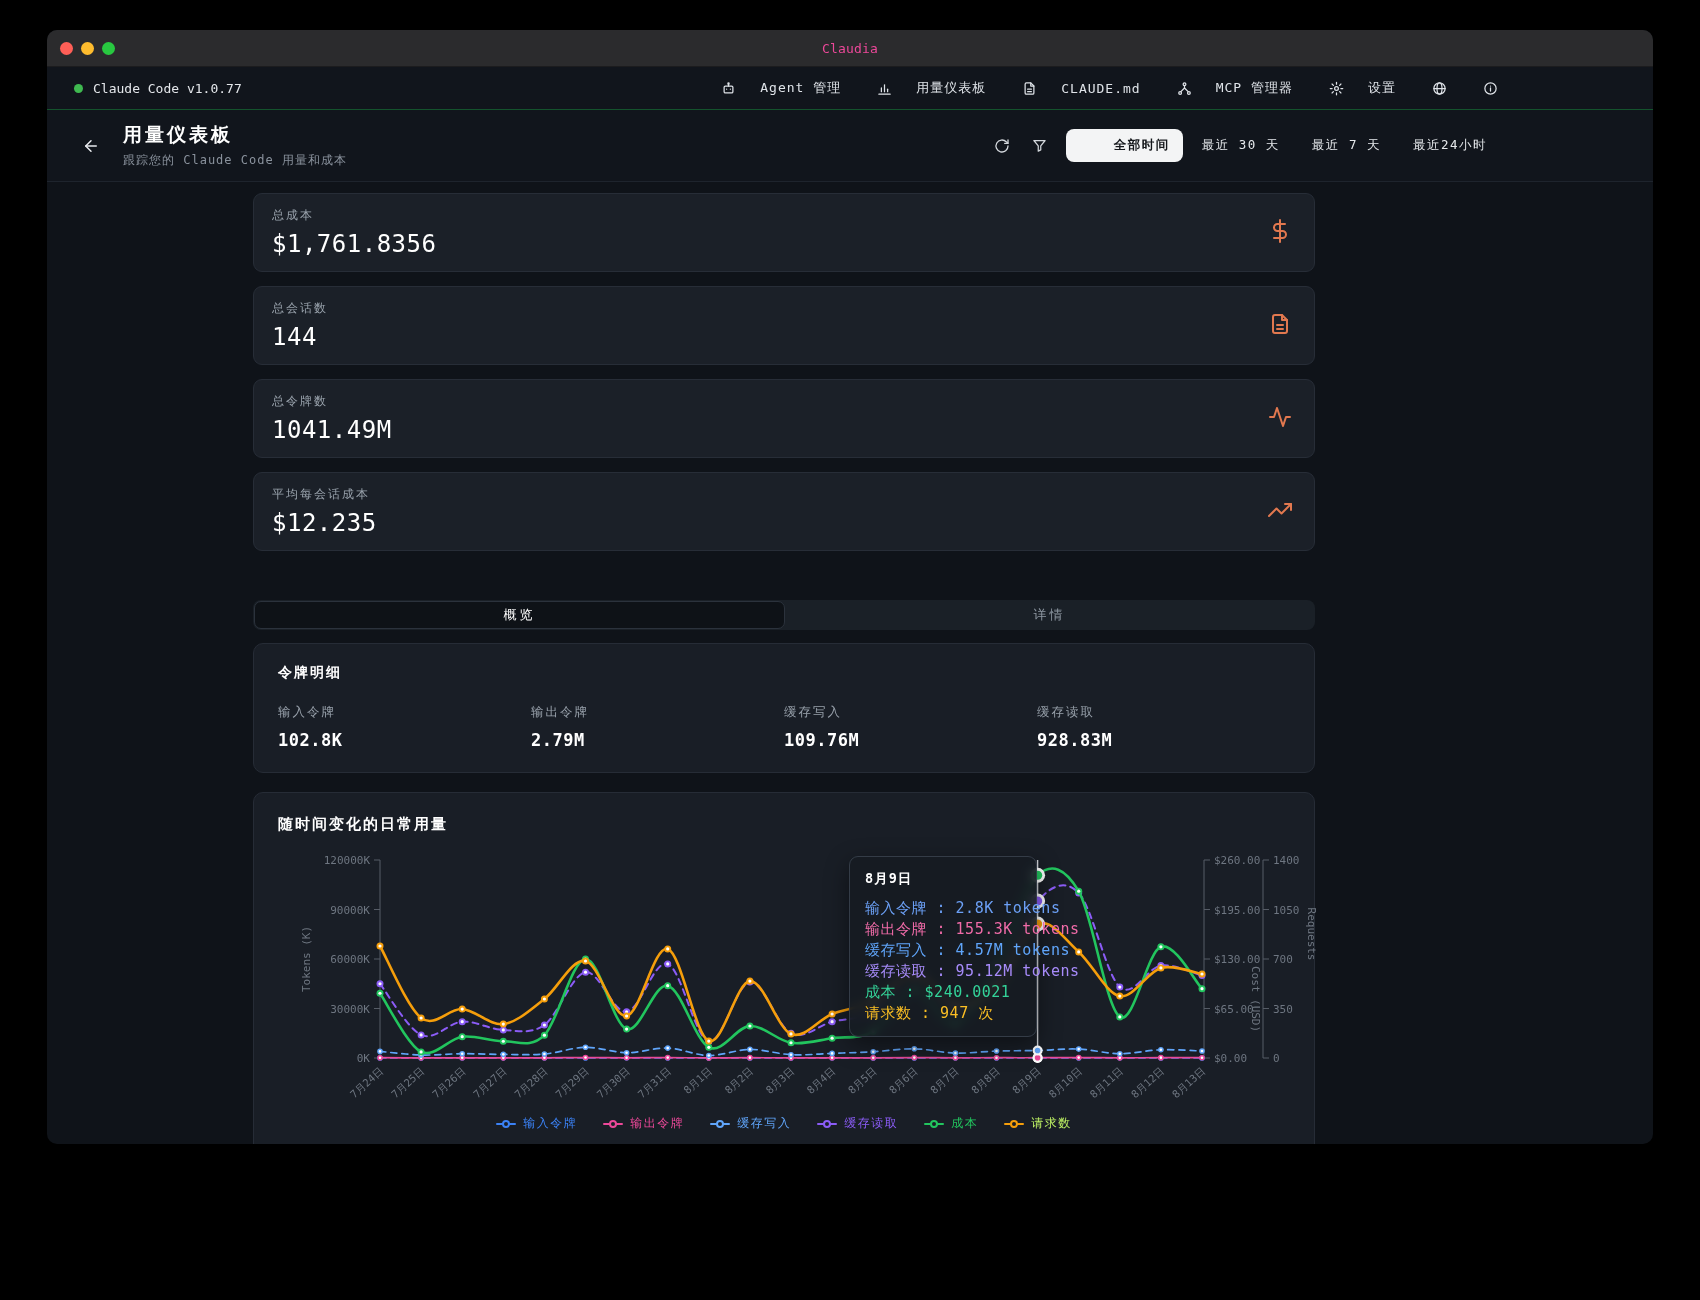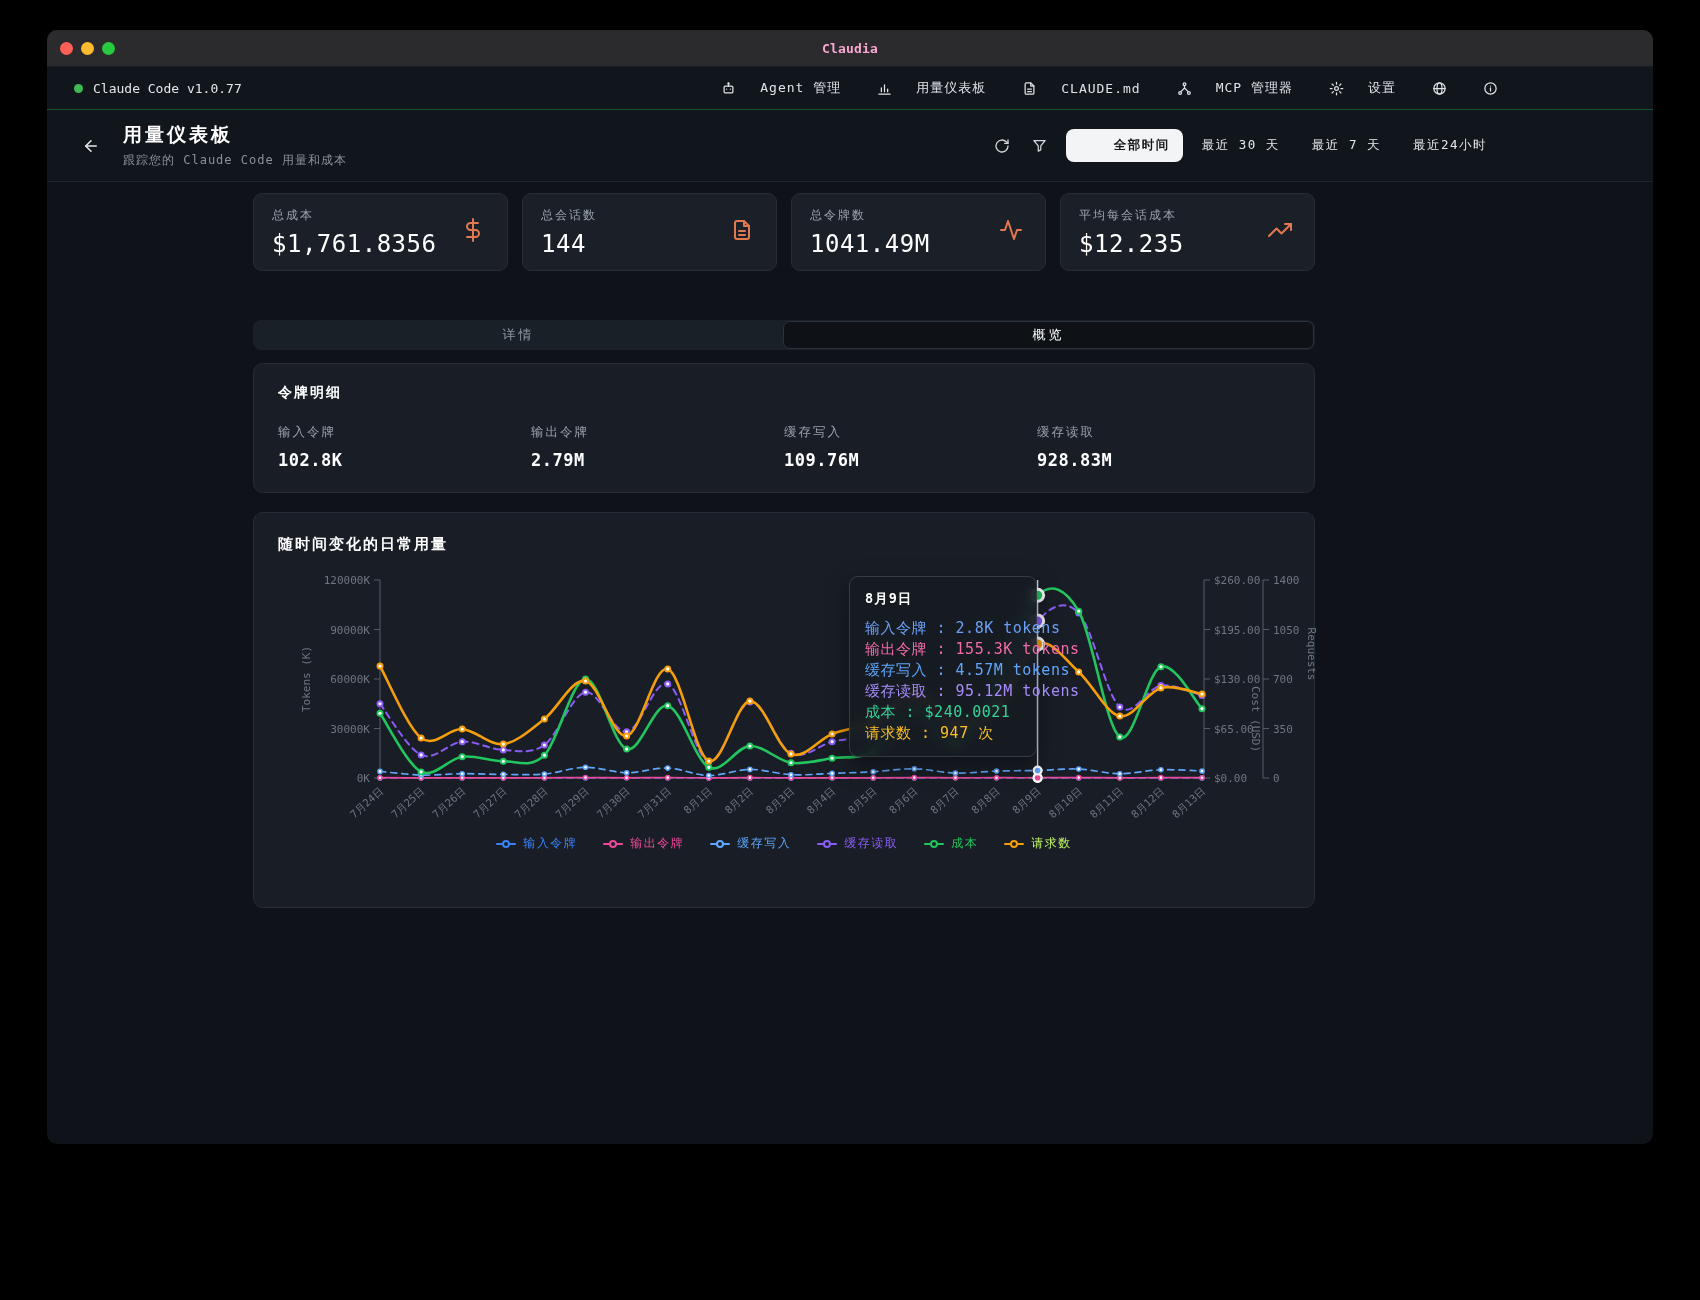--- a/index.html
+++ b/index.html
@@ -1,20 +1,20 @@
 <!DOCTYPE html>
 <html><head>
 <meta charset="utf-8">
 <style>
   * { margin:0; padding:0; box-sizing:border-box; }
   html,body { width:1700px; height:1300px; background:#000; font-family:"DejaVu Sans Mono","Liberation Mono",monospace; }
   .window { position:absolute; left:47px; top:30px; width:1606px; height:1114px; background:#0f1319; border-radius:10px; overflow:hidden; box-shadow:0 20px 60px rgba(0,0,0,.7); }
   
   .titlebar { position:relative; height:37px; background:#2b2b2d; border-bottom:1px solid #1c1c1e; display:flex; align-items:center; justify-content:center; }
-  .titlebar .title { font-size:13px; font-weight:bold; color:#f9a8d4; letter-spacing:.2px; }
+  .titlebar .title { font-size:13px; font-weight:normal; color:#ec4899; letter-spacing:.2px; }
   .lights { position:absolute; left:13px; top:0; height:100%; display:flex; align-items:center; gap:8px; }
   .light { width:13px; height:13px; border-radius:50%; }
   .light.red{ background:#ff5f57; } .light.yellow{ background:#febc2e; } .light.green{ background:#28c840; }
   
   .navbar { height:43px; background:#11151c; border-bottom:1px solid #14532d; display:flex; align-items:center; padding:0 155px 0 27px; }
   .brand { display:flex; align-items:center; gap:10px; font-size:13px; color:#e4e7eb; }
   .status-dot { width:9px; height:9px; border-radius:50%; background:#3fb950; }
   .nav-items { margin-left:auto; display:flex; align-items:center; gap:36px; }
   .nav-item { display:flex; align-items:center; gap:24px; font-size:13px; color:#dfe3e8; cursor:default; letter-spacing:1px; }
   .nav-item svg, .hicon svg { display:block; }
@@ -22,21 +22,21 @@
   .pageheader { height:72px; border-bottom:1px solid #1e242d; display:flex; align-items:center; padding:0 153px 0 30px; background:#11151c; }
   .back { width:28px; height:28px; display:flex; align-items:center; justify-content:center; color:#e8eaee; margin-right:18px; }
   .ph-titles h1 { font-size:19px; color:#ffffff; letter-spacing:3px; font-weight:bold; }
   .ph-titles p { font-size:12px; color:#8a929d; margin-top:4px; letter-spacing:1px; }
   .ph-controls { margin-left:auto; display:flex; align-items:center; gap:14px; }
   .hicon { width:24px; height:24px; display:flex; align-items:center; justify-content:center; color:#d2d6db; }
   .fbtn { font-family:inherit; font-size:12.5px; letter-spacing:1.5px; color:#e6e9ec; background:transparent; border:none; padding:8px 13px; border-radius:8px; white-space:nowrap; }
   .fbtn.active { background:#f3f4f5; color:#14171b; font-weight:bold;padding-left:48px; }
   
   .content { position:relative; width:1062px; margin-left:206px; }
-  .stats-row { display:flex; gap:14px; margin-top:11px; }
+  .stats-row { display:flex; gap:14px; margin-top:11px;flex-direction:column; }
   .stat-card { flex:1; height:78px; background:#1b2028; border:1px solid #272d37; border-radius:9px; padding:13px 18px; position:relative; }
   .stat-label { font-size:12px; color:#99a2ac; letter-spacing:2px; }
   .stat-value { font-size:24px; font-weight:normal; color:#fff; margin-top:6px; letter-spacing:.5px; }
   .stat-icon { position:absolute; right:22px; top:50%; transform:translateY(-50%); color:#e2784f; }
   
   .tabs { margin-top:49px; height:30px; background:#1a2027; border-radius:8px; display:flex; padding:1px; }
   .tab { flex:1; display:flex; align-items:center; justify-content:center; font-size:13px; letter-spacing:3px; color:#8f98a3; border-radius:7px; }
   .tab.active { background:#0e1217; border:1px solid #2b323c; color:#ffffff; }
   
   .tokens-card { margin-top:13px; height:130px; background:#191e26; border:1px solid #262c36; border-radius:10px; padding:20px 24px; }
@@ -198,22 +198,22 @@
         <div class="stat-card">
           <div class="stat-label">平均每会话成本</div>
           <div class="stat-value">$12.235</div>
           <div class="stat-icon"><svg width="24" height="24" viewBox="0 0 24 24" fill="none" stroke="currentColor" stroke-width="2" stroke-linecap="round" stroke-linejoin="round">
               <path d="M23 6l-9.5 9.5-5-5L1 18"></path>
               <path d="M17 6h6v6"></path>
             </svg></div>
         </div>
       </div>
     <div class="tabs" id="tabs">
+        <div class="tab active">概览</div>
         <div class="tab">详情</div>
-        <div class="tab active">概览</div>
       </div>
 
     <div class="tokens-card">
       <div class="card-title">令牌明细</div>
       <div class="tokens-grid" id="tokens-grid">
           <div>
             <div class="tk-label">输入令牌</div>
             <div class="tk-value">102.8K</div>
           </div>
           <div>

